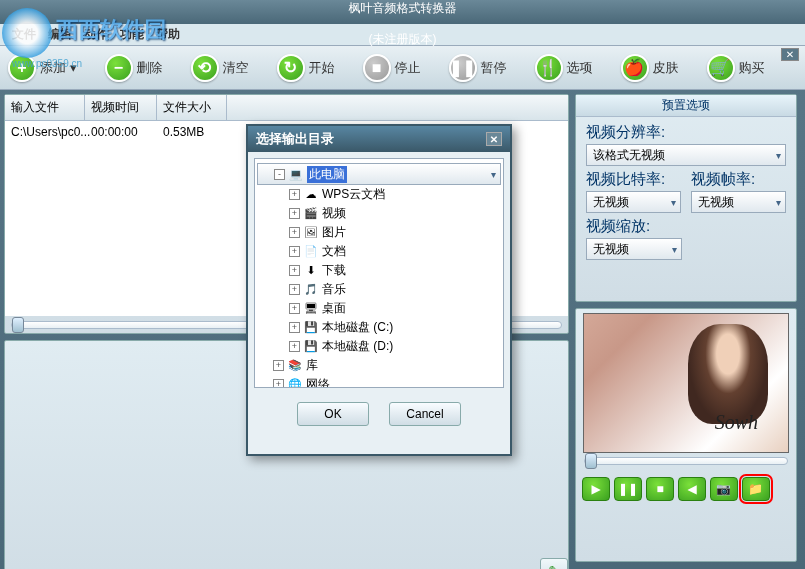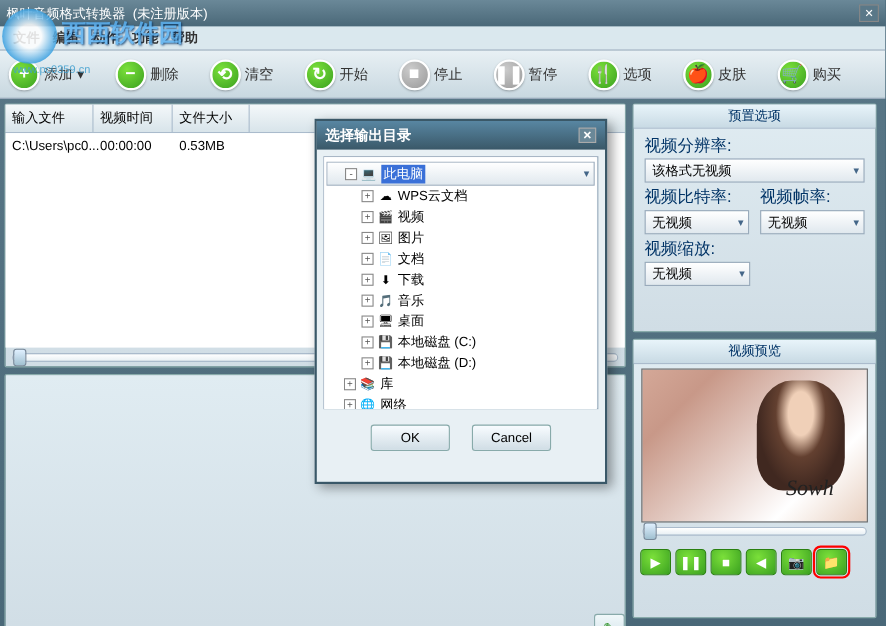--- a/index.html
+++ b/index.html
@@ -1,18 +1,18 @@
 <!DOCTYPE html>
 <html><head>
 <meta charset="utf-8">
 <style>
 * { box-sizing: border-box; margin: 0; padding: 0; font-family: "Microsoft YaHei", SimSun, Arial, sans-serif; }
 body { background: #4a6a7a; width: 805px; height: 569px; overflow: hidden; position: relative; }
 .window { width: 805px; height: 569px; background: linear-gradient(to bottom, #5a7888 0%, #4a6878 100%); position: relative; }
-.titlebar { height: 24px; background: linear-gradient(to bottom, #6a8898, #4a6878); display: flex; align-items: center; padding: 0 6px; color: #fff; font-size: 12px; }
+.titlebar { height: 24px; background: linear-gradient(to bottom, #6a8898, #4a6878); display: flex; align-items: center; padding: 0 6px; color: #fff; font-size: 12px; flex-direction: column; }
 .titlebar .close { margin-left: auto; width: 18px; height: 16px; background: #5a7888; border: 1px solid #888; display: flex; align-items: center; justify-content: center; font-size: 10px; }
 .watermark { position: absolute; top: 8px; left: 2px; z-index: 5; opacity: 0.85; pointer-events: none; }
 .watermark .logo { width: 50px; height: 50px; border-radius: 50%; background: radial-gradient(circle, #fff 30%, #3aa0e0 70%); display: inline-block; vertical-align: middle; }
 .watermark .txt { display: inline-block; color: #5ab0f0; font-size: 22px; font-weight: bold; text-shadow: 1px 1px 2px #003366; }
 .watermark .url { color: #40a0d0; font-size: 10px; display: block; margin-left: 10px; }
 .menubar { height: 22px; background: #dae8ee; display: flex; gap: 12px; padding: 0 12px; align-items: center; font-size: 12px; color: #333; border-bottom: 1px solid #9ab; font-weight: bold; }
 .toolbar { height: 44px; background: linear-gradient(to bottom, #e8f0f4, #c8d8e0); display: flex; align-items: center; padding: 0 8px; gap: 28px; border-bottom: 1px solid #9ab; }
 .tbtn { display: flex; align-items: center; gap: 4px; font-size: 13px; color: #333; cursor: pointer; }
 .tbtn .circ { width: 28px; height: 28px; border-radius: 50%; background: radial-gradient(circle at 35% 30%, #7be03a, #3aa020); display: flex; align-items: center; justify-content: center; color: #fff; font-weight: bold; font-size: 16px; border: 2px solid #fff; box-shadow: 0 1px 2px rgba(0,0,0,0.3); }
 .tbtn.dis .circ { background: radial-gradient(circle at 35% 30%, #ccc, #999); }
@@ -41,21 +41,21 @@
 .pcol label { color: #003366; font-size: 15px; }
 .pcol .sel { width: 100%; }
 .preview { height: 200px; flex: 1; }
 .preview-img { width: 206px; height: 140px; margin: 4px auto; background: linear-gradient(135deg, #d4a898 0%, #c89888 20%, #fff 75%, #e8d0c0 100%); position: relative; overflow: hidden; border: 1px solid #666; }
 .preview-img::before { content:""; position:absolute; right: 20px; top: 10px; width: 80px; height: 100px; background: radial-gradient(ellipse at 50% 30%, #f0d0b8 20%, #634030 40%, #402820 70%); border-radius: 40% 40% 30% 30%; }
 .preview-img::after { content:"Sowh"; position: absolute; bottom: 18px; right: 30px; color: #222; font-family: cursive; font-size: 20px; font-style: italic; }
 .prev-slider { height: 16px; padding: 0 8px; }
 .prev-controls { display: flex; gap: 4px; padding: 4px 6px; justify-content: flex-start; }
 .pc-btn { width: 28px; height: 24px; background: radial-gradient(circle at 40% 30%, #7be03a, #3aa020); border-radius: 4px; border: 1px solid #2a8010; display: flex; align-items: center; justify-content: center; color: #fff; font-size: 12px; }
 .pc-btn.hl { outline: 2px solid red; outline-offset: 1px; }
-.dialog { position: absolute; left: 246px; top: 108px; width: 266px; background: #e8f0f4; border: 2px solid #3a5868; box-shadow: 4px 4px 10px rgba(0,0,0,0.4); z-index: 20; margin-left: 40px; }
+.dialog { position: absolute; left: 246px; top: 124px; width: 266px; background: #e8f0f4; border: 2px solid #3a5868; box-shadow: 4px 4px 10px rgba(0,0,0,0.4); z-index: 20; }
 .dlg-title { background: linear-gradient(to bottom,#5886a2,#3a5868); color: #fff; font-size: 13px; font-weight: bold; padding: 4px 8px; display: flex; align-items: center; }
 .dlg-title .x { margin-left: auto; width: 16px; height: 14px; background: #6a8898; border: 1px solid #aaa; font-size: 10px; display: flex; align-items: center; justify-content: center; }
 .tree { background: #fff; border: 1px solid #9ab; margin: 6px; height: 230px; overflow: auto; padding: 4px 2px; font-size: 12px; }
 .tnode { display: flex; align-items: center; gap: 3px; padding: 1px 0; white-space: nowrap; }
 .tnode .exp { width: 11px; height: 11px; border: 1px solid #888; font-size: 9px; line-height: 9px; text-align: center; color: #555; background: #fff; }
 .tnode .ticon { width: 16px; height: 14px; display: inline-flex; align-items: center; justify-content: center; font-size: 11px; }
 .tnode.sel .tlabel { background: #3a70d8; color: #fff; padding: 0 2px; }
 .ind1 { padding-left: 16px; } .ind2 { padding-left: 32px; }
 .dlg-btns { display: flex; gap: 20px; justify-content: center; padding: 8px 0 28px; }
 .dlg-btns .btn { width: 72px; justify-content: center; }
@@ -173,21 +173,20 @@
               </div>
           </div>
           <div class="pcol">
               <label>视频缩放:</label>
               <span class="sel" style="width:96px">无视频</span>
             </div>
         </div>
       </div>
 
       <div class="panel preview">
-        <div class="prev-title">视频预览</div>
         <div class="preview-img"></div>
         <div class="prev-slider">
             <div class="slider">
               <div class="thumb"></div>
             </div>
           </div>
         <div class="prev-controls">
           <div class="pc-btn">▶</div>
           <div class="pc-btn">❚❚</div>
           <div class="pc-btn">■</div>

